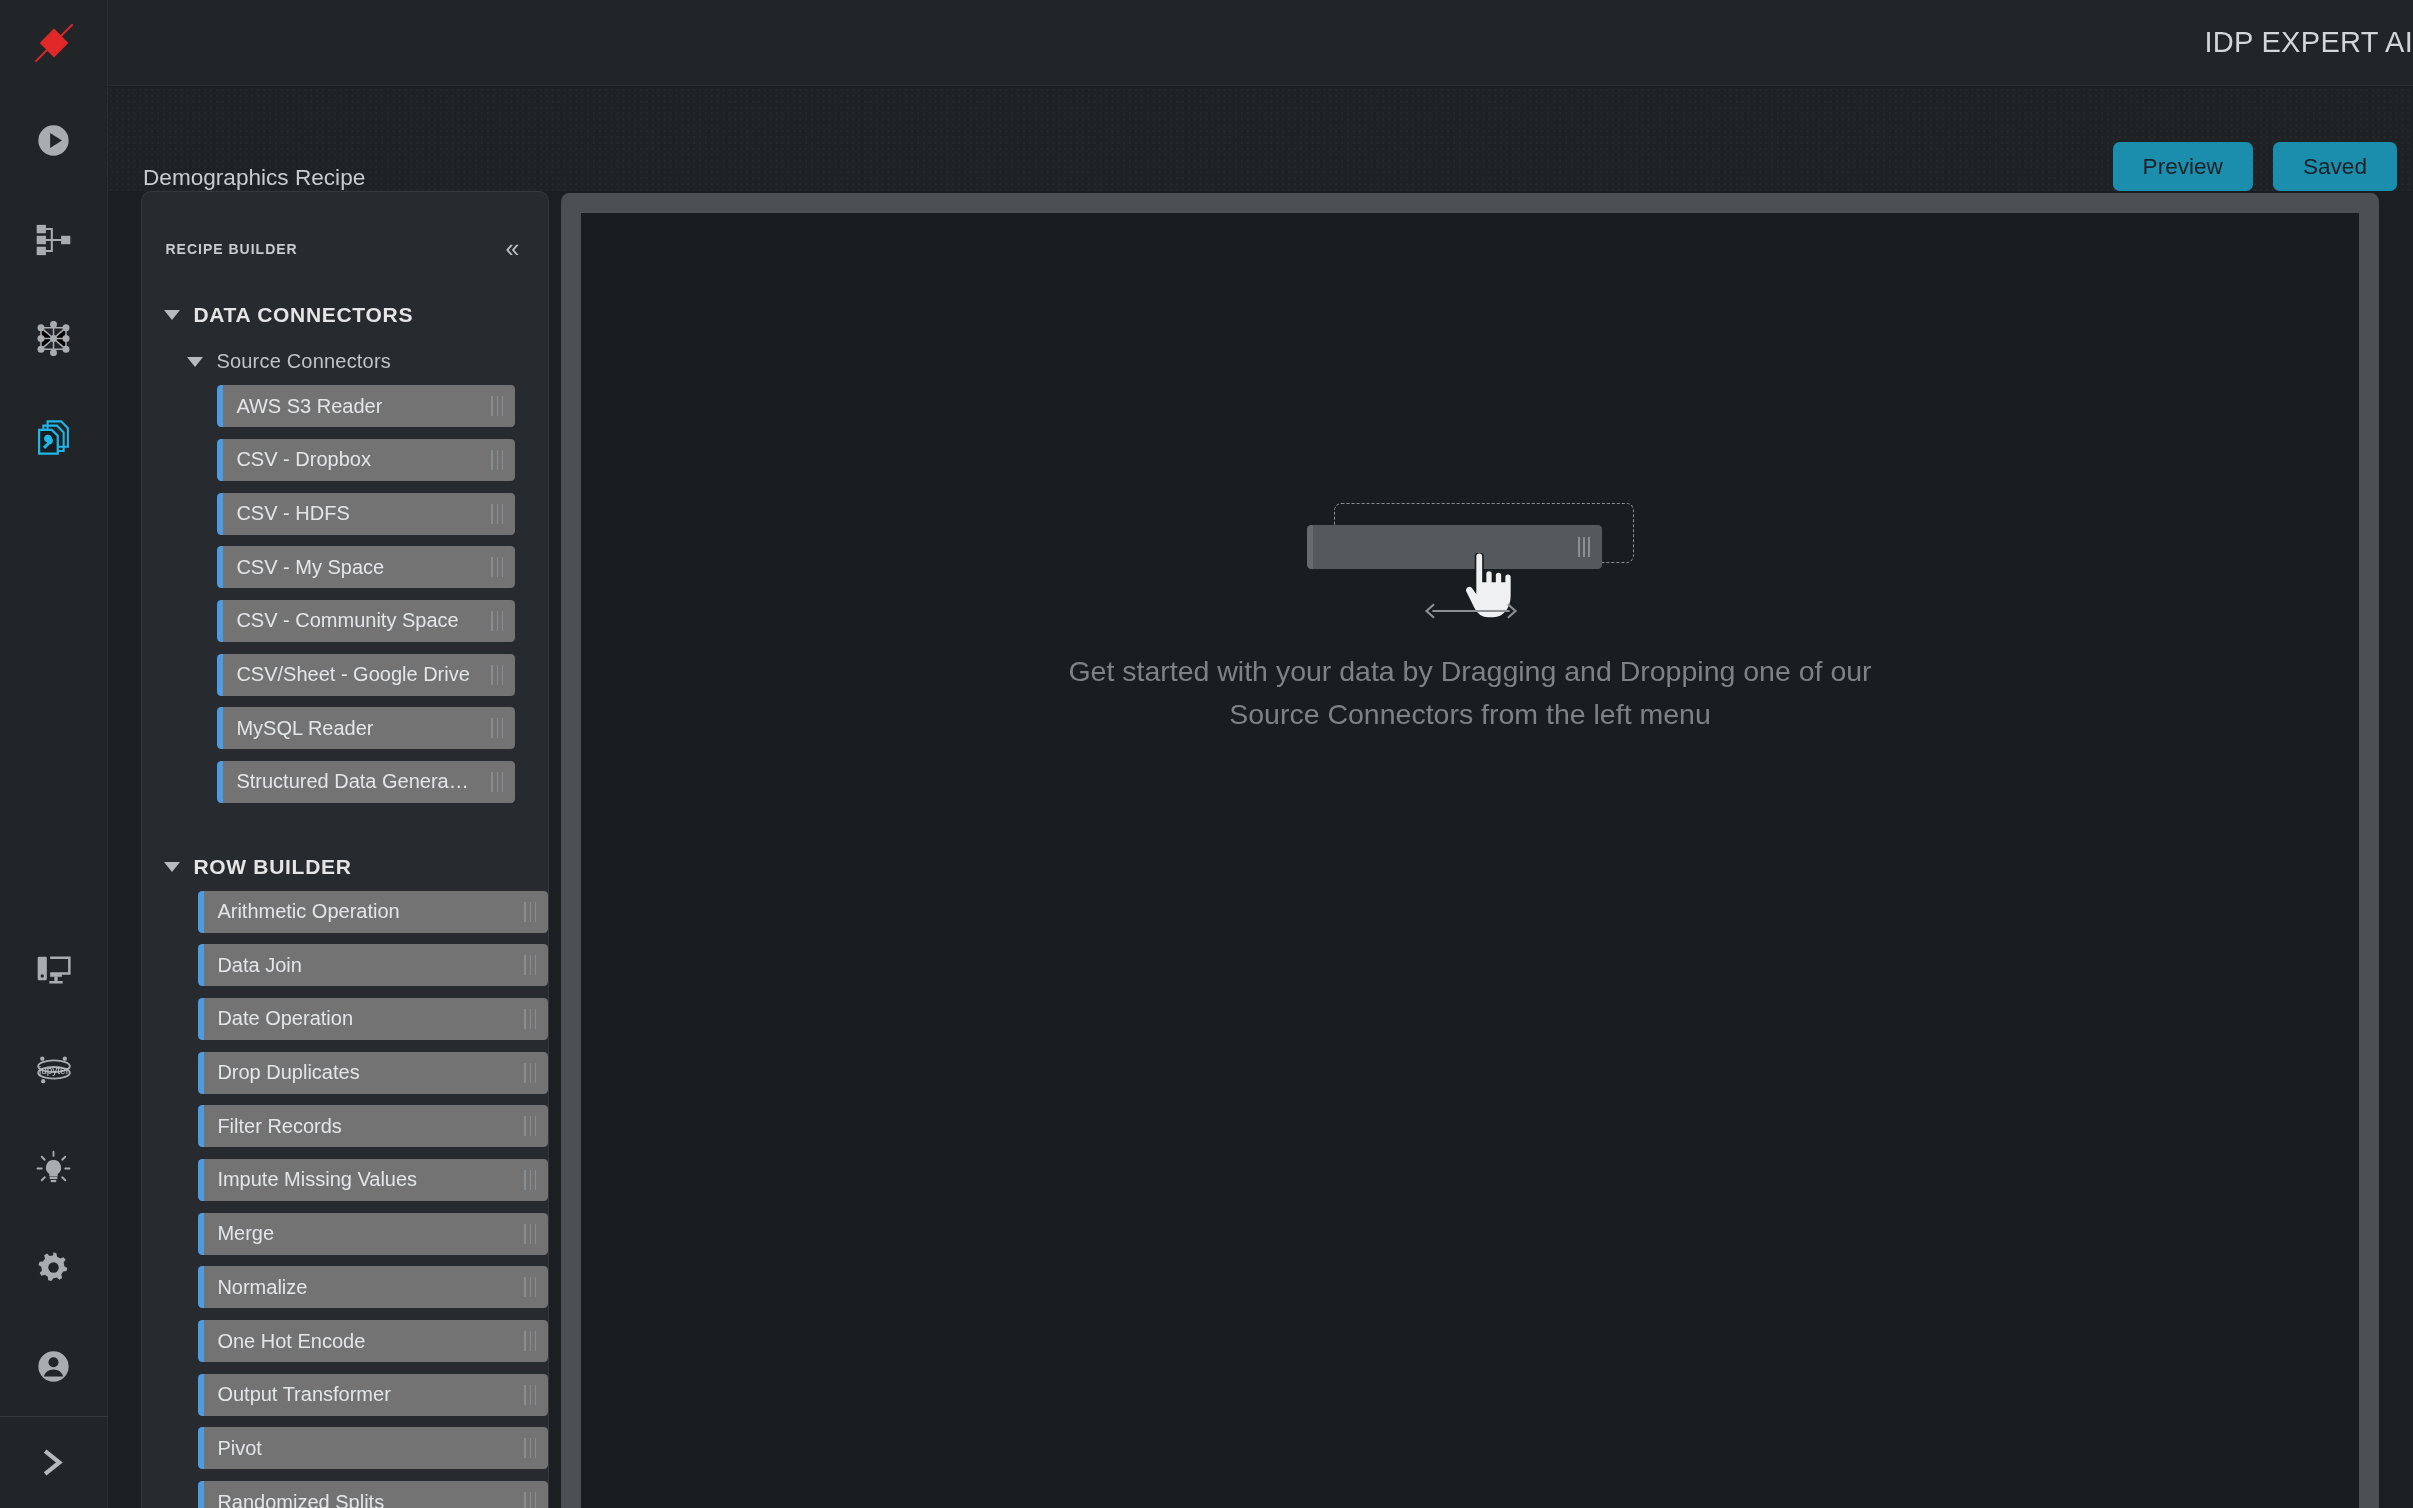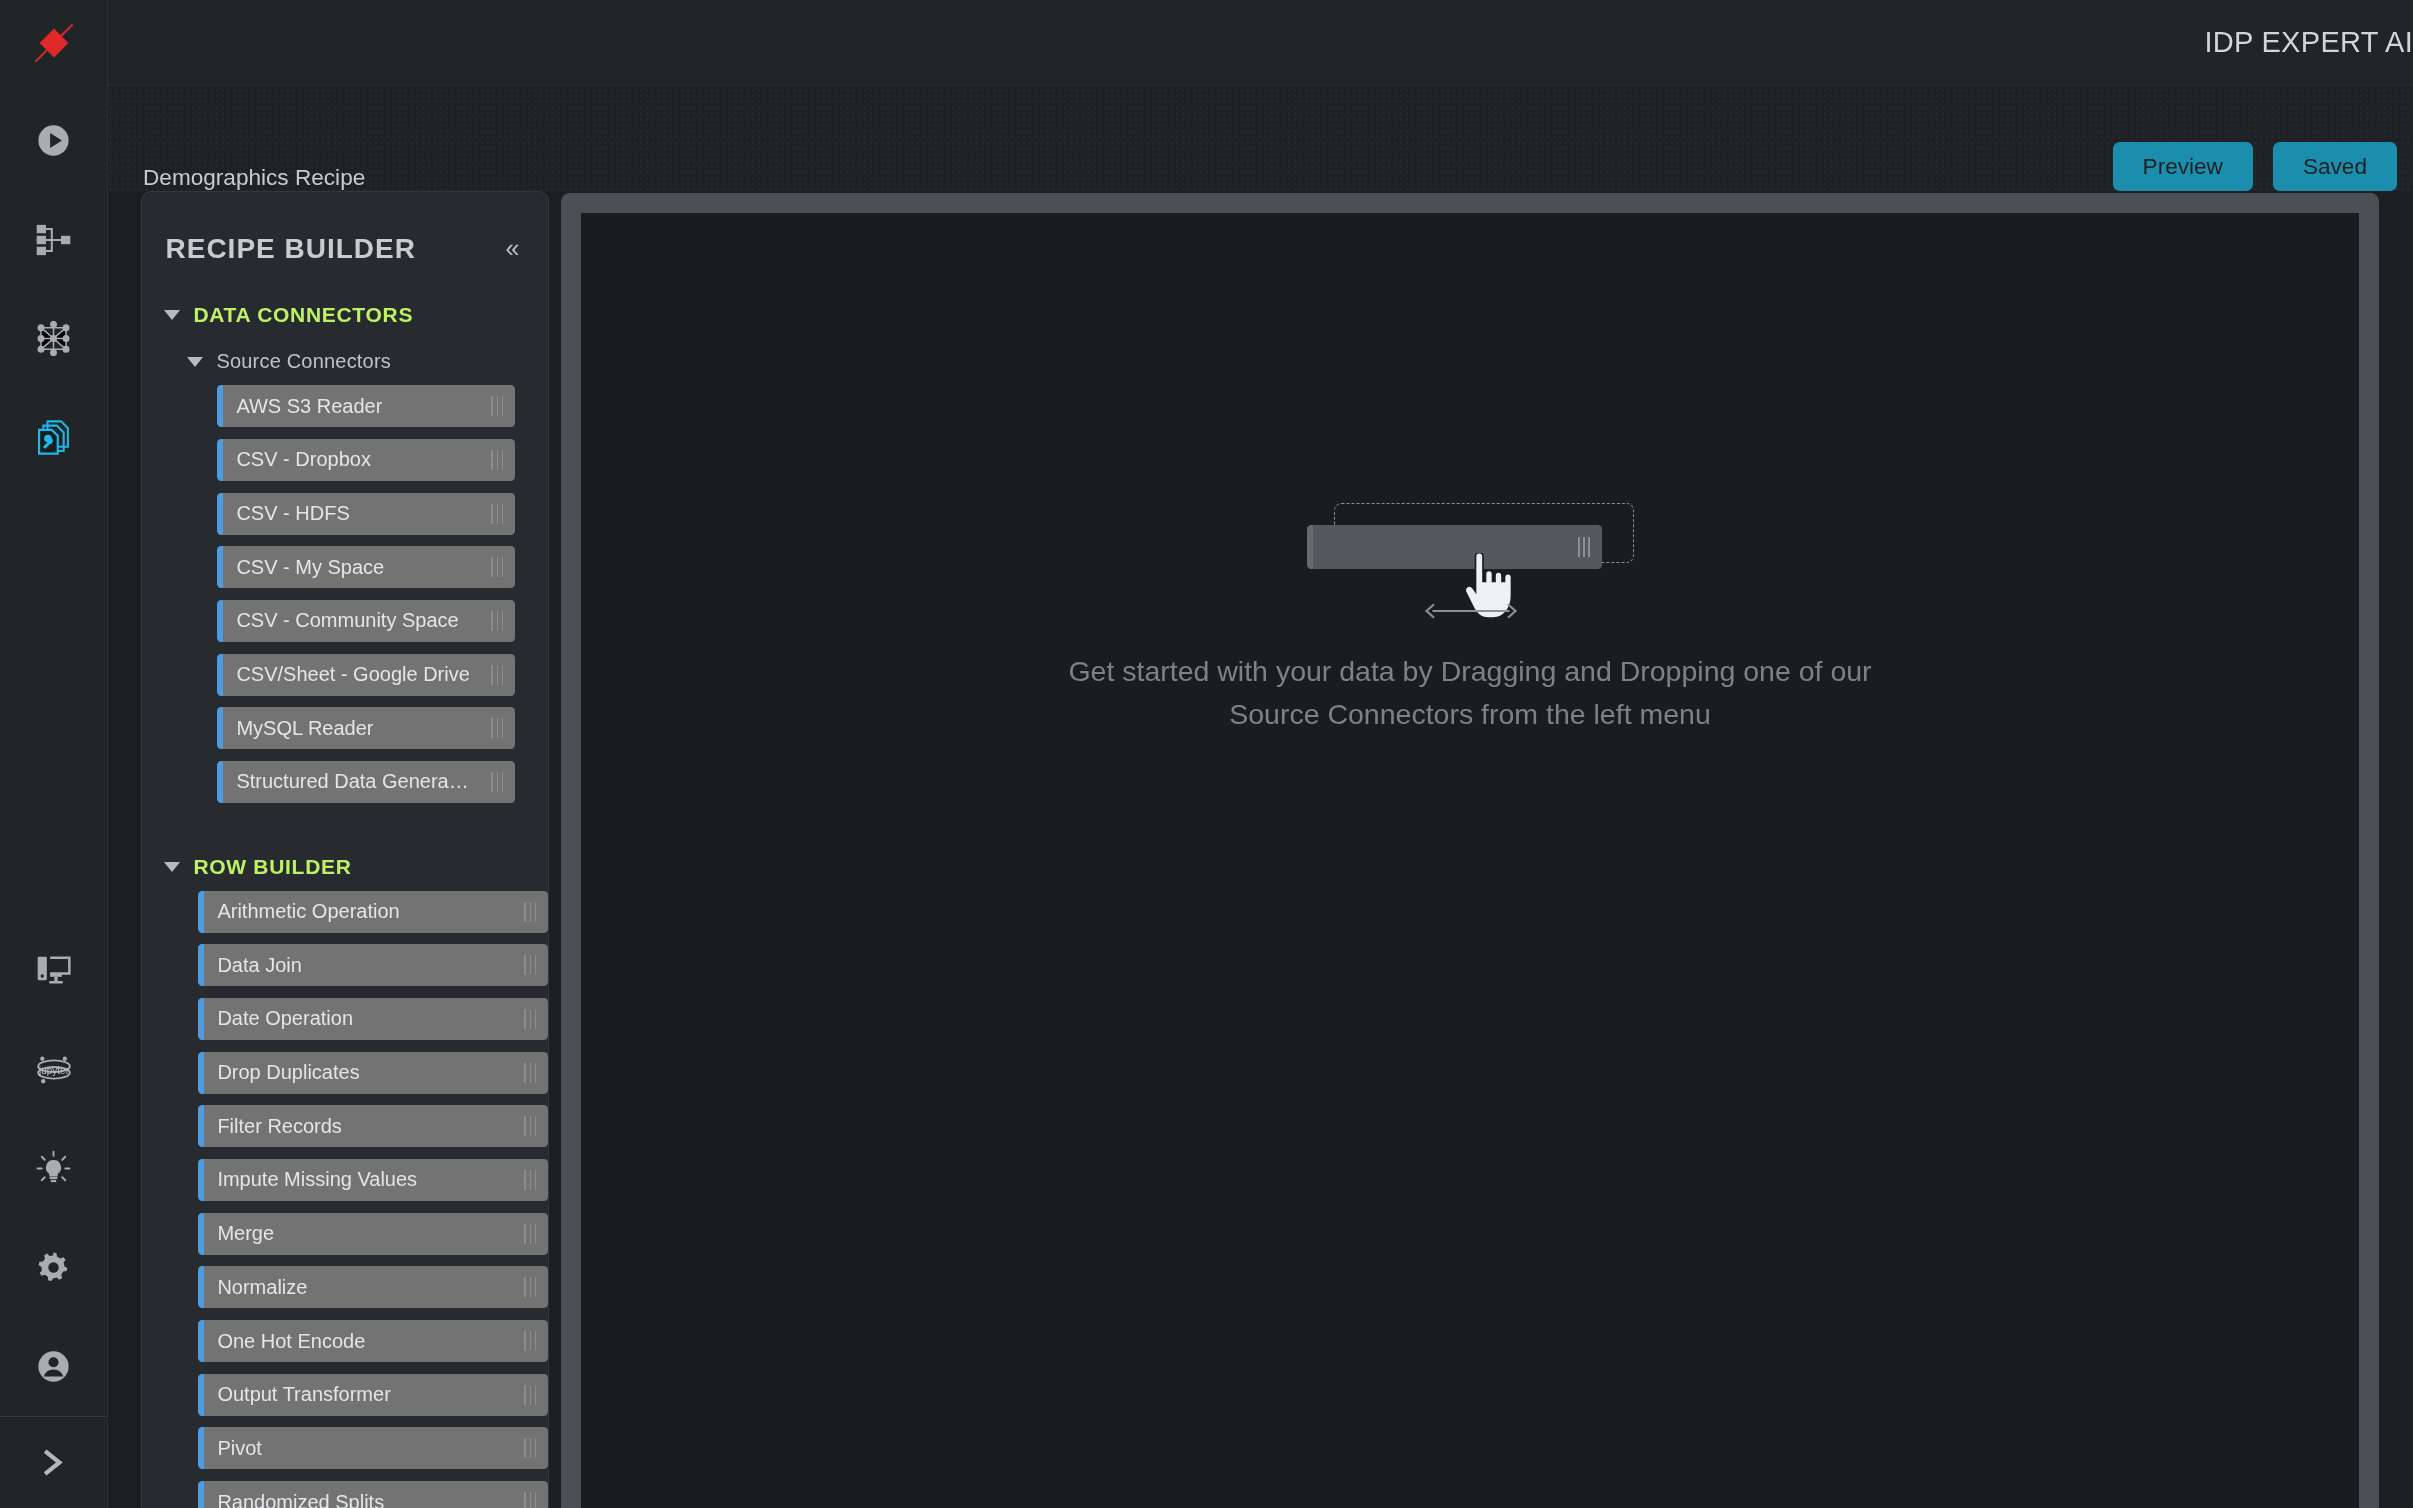--- a/index.html
+++ b/index.html
@@ -85,21 +85,21 @@
     border: 0.8px solid #33383c;
     border-bottom: none;
     border-radius: 10px 10px 0 0;
     overflow: hidden;
   }
   #panel-head {
     display: flex; align-items: center;
     padding: 0 23.5px; height: 69px; margin-top: 22px;
   }
   #panel-title {
-    font-size: 28px; font-weight: bold; color: #c9ccce; letter-spacing: 1px;
+    font-size: 14px; font-weight: bold; color: #c9ccce; letter-spacing: 1px;
   }
   #panel-collapse {
     margin-left: auto; color: #b9bdc0; font-size: 25px;
     cursor: pointer; line-height: 1; padding: 3.4px 5px;
   }
   #panel-body { padding-bottom: 17px; }
 
   .section { margin-top: 8.4px; }
   .section-head {
     display: flex; align-items: center;
@@ -108,21 +108,21 @@
   .section-head.lvl1 { padding-left: 22px; }
   .section-head.lvl2 { padding-left: 45px; }
   .caret {
     width: 0; height: 0;
     border-left: 8.4px solid transparent;
     border-right: 8.4px solid transparent;
     border-top: 10px solid #b7bbbe;
     margin-right: 13.4px;
   }
   .section-label.lvl1 {
-    font-size: 21px; font-weight: bold; color: #bef264; letter-spacing: 0.7px;
+    font-size: 21px; font-weight: bold; color: #e5e5e5; letter-spacing: 0.7px;
   }
   .section-label.lvl2 {
     font-size: 20px; color: #bfc3c6; letter-spacing: 0.2px;
   }
 
   .item-list { display: flex; flex-direction: column; }
   .dnd-item {
     position: relative;
     height: 42px; margin-bottom: 11.7px;
     background: #737373;

